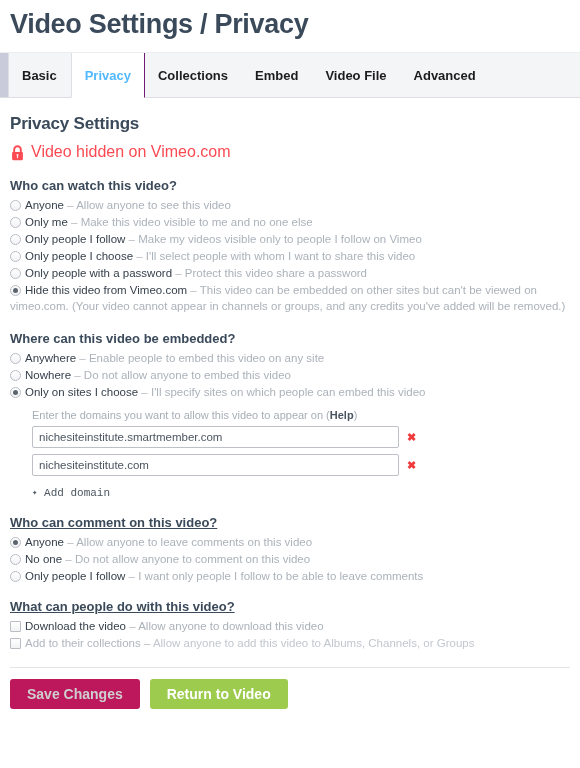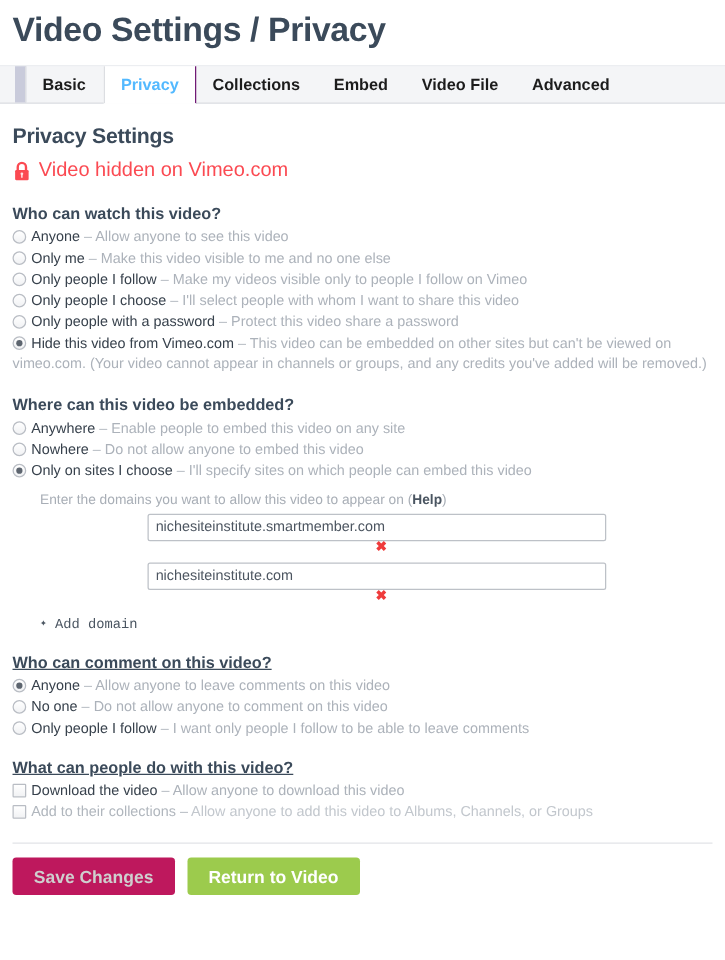--- a/index.html
+++ b/index.html
@@ -18,28 +18,27 @@
     font-weight: bold;
     color: #3b4a5a;
     letter-spacing: -0.3px;
     padding: 9px 0 0 10px;
     line-height: 1.15;
   }
 
   
   .tabbar {
     margin-top: 12px;
-    height: 31px;
+    height: 46px;
     background: #f4f5f7;
     border-bottom: 1px solid #dcdee2;
     border-top: 1px solid #eceef1;
     display: flex;
     align-items: stretch;
     position: relative;
-    padding-left: 12px;
   }
   .tab-leftstub {
     width: 9px;
     background: #c9cbdb;
     border-right: 1px solid #dcdee2;
   }
   .tab {
     display: flex; align-items: center;
     padding: 0 13px;
     font-size: 13px;
@@ -64,21 +63,21 @@
   h2.section-title {
     font-size: 17px;
     font-weight: bold;
     color: #3b4a5a;
     margin: 13px 0 0 0;
     letter-spacing: -0.2px;
   }
 
   .hidden-notice {
     display: flex;
-    align-items: center;
+    align-items: flex-end;
     gap: 7px;
     margin: 9px 0 0 1px;
     color: #fb4a52;
     font-size: 16px;
   }
   .lock-icon { display: block; }
 
   h3.group-title {
     font-size: 13px;
     font-weight: bold;
@@ -138,21 +137,20 @@
   }
   .domains-label .help {
     color: #4a5561;
     font-weight: bold;
     cursor: pointer;
   }
   .domain-row {
     display: flex;
     align-items: center;
     margin-bottom: 6px;
-    flex-direction: column;
   }
   .domain-input {
     width: 367px;
     height: 22px;
     border: 1px solid #bdc1c7;
     border-radius: 2px;
     padding: 0 6px;
     font-size: 11.5px;
     color: #4c5560;
     font-family: "Liberation Sans", sans-serif;

